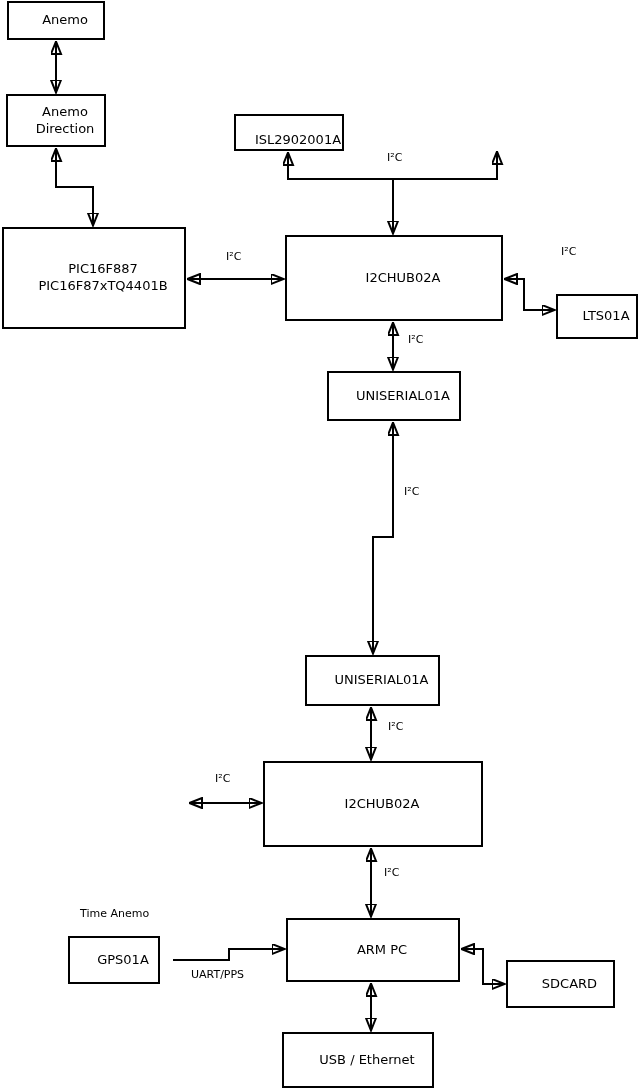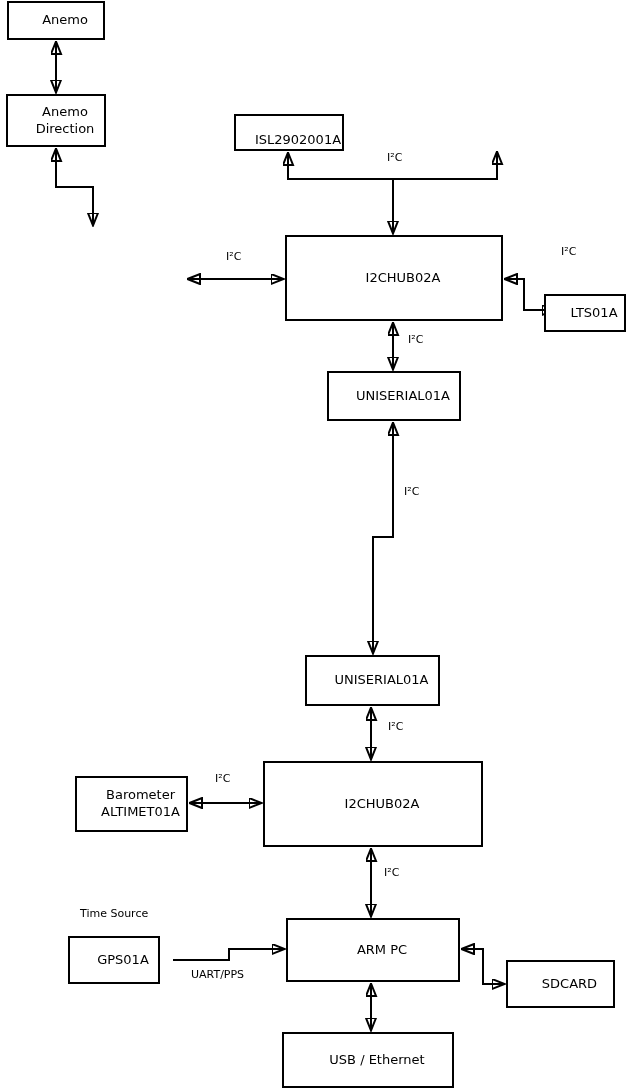--- a/index.html
+++ b/index.html
@@ -81,72 +81,72 @@
 
   <div class="node" style="left:7px; top:1px; width:98px; height:39px;">
     <span class="lbl">Anemo</span>
   </div>
 
   <div class="node" style="left:6px; top:94px; width:100px; height:53px;">
     <span class="lbl">Anemo
 Direction</span>
   </div>
 
+  <div class="node" style="left:2px; top:227px; width:184px; height:102px;">
+    <span class="lbl">PIC16F887
+PIC16F87xTQ4401B</span>
+  </div>
 
   <div class="node" style="left:234px; top:114px; width:110px; height:37px;align-items:flex-end;">
     <span class="lbl">ISL2902001A</span>
   </div>
 
 
   <div class="node" style="left:285px; top:235px; width:218px; height:86px;">
     <span class="lbl">I2CHUB02A</span>
   </div>
 
-  <div class="node" style="left:544px; top:294px; width:82px; height:38px;">
+  <div class="node" style="left:556px; top:294px; width:82px; height:45px;">
     <span class="lbl">LTS01A</span>
   </div>
 
   <div class="node" style="left:327px; top:371px; width:134px; height:50px;">
     <span class="lbl">UNISERIAL01A</span>
   </div>
 
   <div class="node" style="left:305px; top:655px; width:135px; height:51px;">
     <span class="lbl">UNISERIAL01A</span>
   </div>
 
   <div class="node" style="left:263px; top:761px; width:220px; height:86px;">
     <span class="lbl">I2CHUB02A</span>
   </div>
 
-  <div class="node" style="left:75px; top:776px; width:113px; height:56px;">
-    <span class="lbl">Barometer
-ALTIMET01A</span>
-  </div>
 
   <div class="node" style="left:68px; top:936px; width:92px; height:48px;align-items:center;">
     <span class="lbl">GPS01A</span>
   </div>
 
   <div class="node" style="left:506px; top:960px; width:109px; height:48px;">
     <span class="lbl">SDCARD</span>
   </div>
 
   <div class="node" style="left:286px; top:918px; width:174px; height:64px;">
     <span class="lbl">ARM PC</span>
   </div>
 
-  <div class="node" style="left:282px; top:1032px; width:172px; height:56px;align-items:center;">
+  <div class="node" style="left:282px; top:1032px; width:152px; height:56px;align-items:center;">
     <span class="lbl">USB / Ethernet</span>
   </div>
 
   <span class="floatlbl" style="left:387px; top:152px;">I²C</span>
   <span class="floatlbl" style="left:226px; top:251px;">I²C</span>
   <span class="floatlbl" style="left:561px; top:246px;">I²C</span>
   <span class="floatlbl" style="left:408px; top:334px;">I²C</span>
   <span class="floatlbl" style="left:404px; top:486px;">I²C</span>
   <span class="floatlbl" style="left:388px; top:721px;">I²C</span>
   <span class="floatlbl" style="left:215px; top:773px;">I²C</span>
   <span class="floatlbl" style="left:384px; top:867px;">I²C</span>
 
-  <span class="floatlbl" style="left:80px; top:908px;">Time Source</span>
+  <span class="floatlbl" style="left:80px; top:908px;">Time Anemo</span>
   <span class="floatlbl" style="left:191px; top:969px;">UART/PPS</span>
 
 </div>
 
 </body></html>

